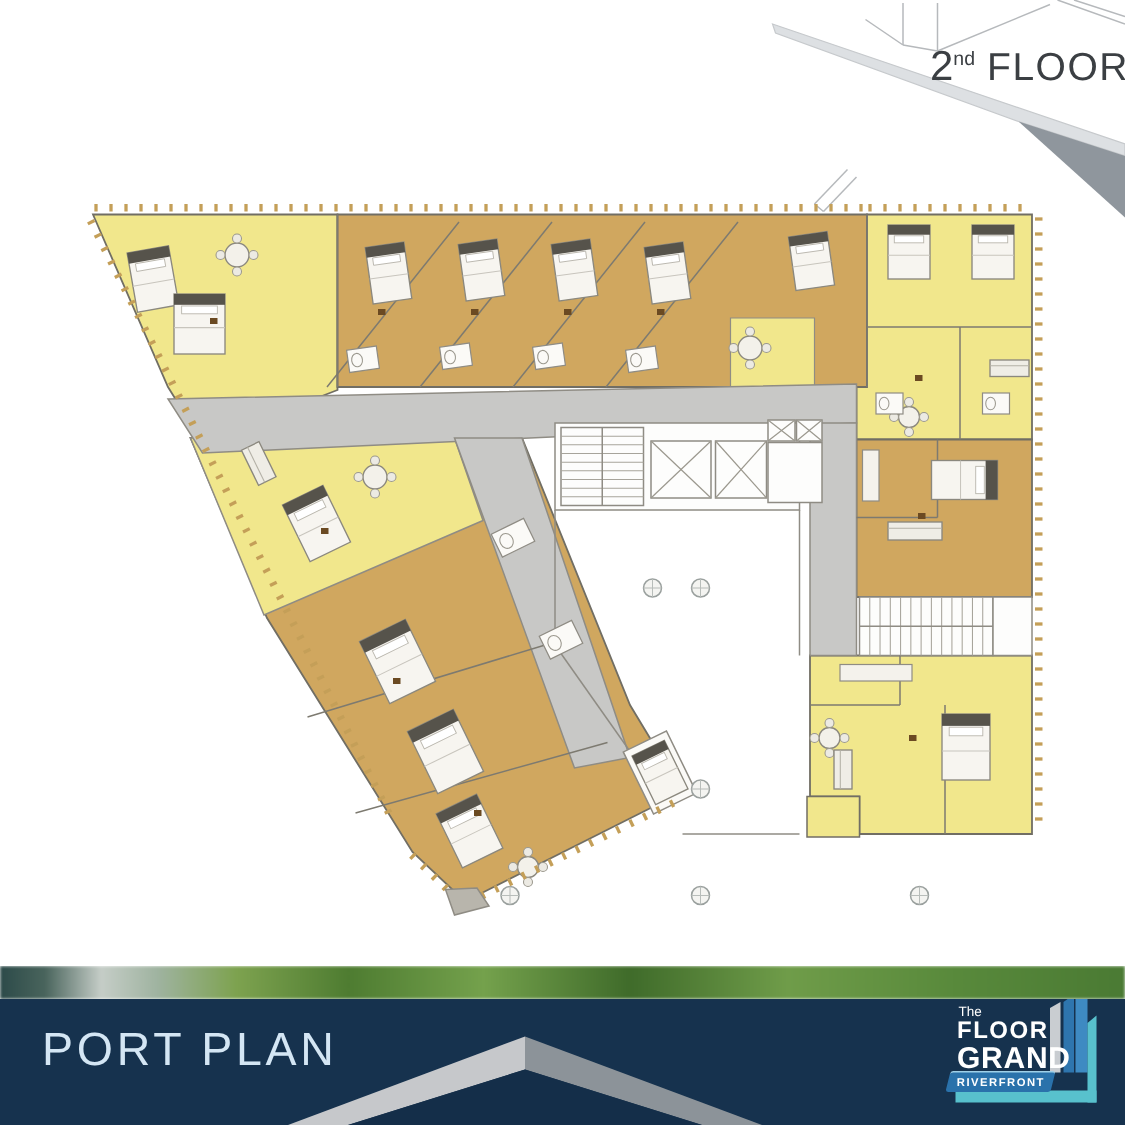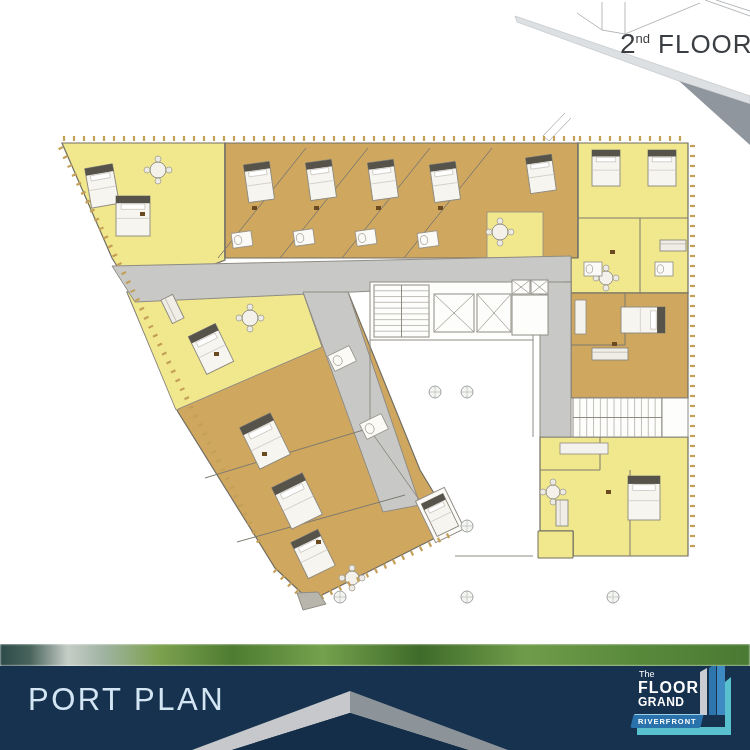--- a/index.html
+++ b/index.html
@@ -19,21 +19,21 @@
   
   #footer{position:absolute;left:0;top:666px;width:750px;height:84px;background:#16324e;overflow:hidden;}
   #footer-svg{position:absolute;left:0;top:0;}
   #footer-title{position:absolute;left:28px;top:16px;font-size:31px;font-weight:300;
     letter-spacing:2.5px;color:#d4e6f4;}
   
   #logo{position:absolute;left:624px;top:-8px;width:112px;height:92px;color:#ffffff;}
   #logo-svg{position:absolute;left:0;top:0;}
   #logo .the{position:absolute;left:15px;top:11px;font-size:9px;}
   #logo .port{position:absolute;left:14px;top:21px;font-size:16px;font-weight:bold;letter-spacing:1px;}
-  #logo .grand{position:absolute;left:14px;top:37px;font-size:12px;font-weight:bold;letter-spacing:0.5px;}
+  #logo .grand{position:absolute;left:14px;top:37px;font-size:20px;font-weight:bold;letter-spacing:0.5px;}
   #logo .ribbon{position:absolute;left:8px;top:56px;width:70px;height:13px;background:#2a72ab;
     border-top:1px solid #9fd0e8;border-radius:2px;transform:skewX(-14deg);
     display:flex;align-items:center;justify-content:center;}
   #logo .ribbon span{transform:skewX(14deg);font-size:7.5px;font-weight:bold;letter-spacing:1px;}
 </style>
 </head>
 <body>
 
 <div id="stage">
 

